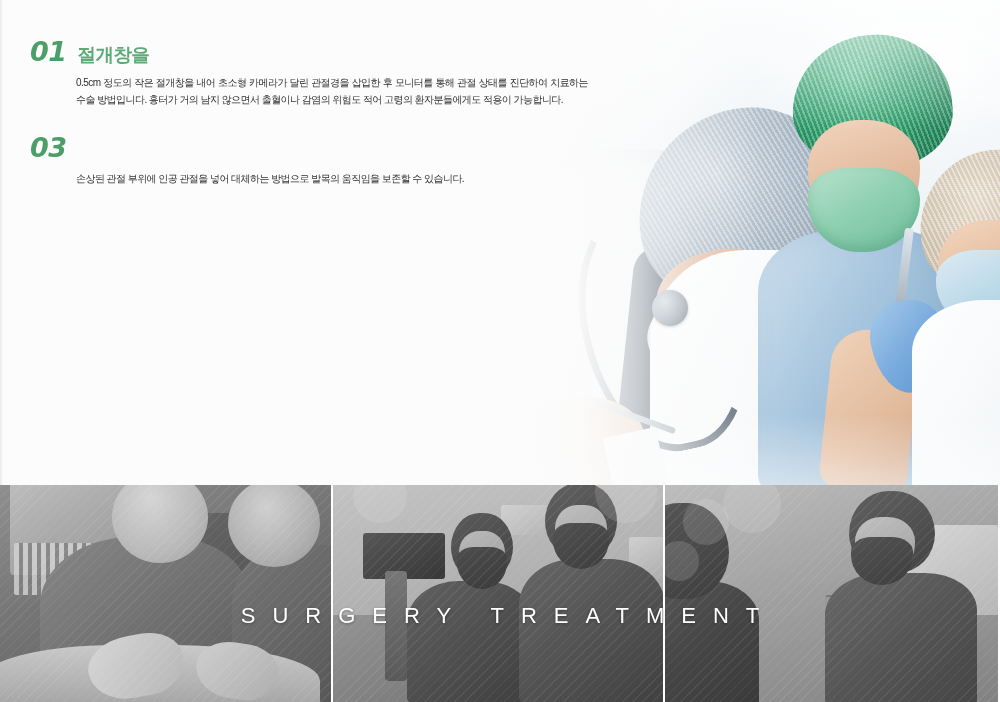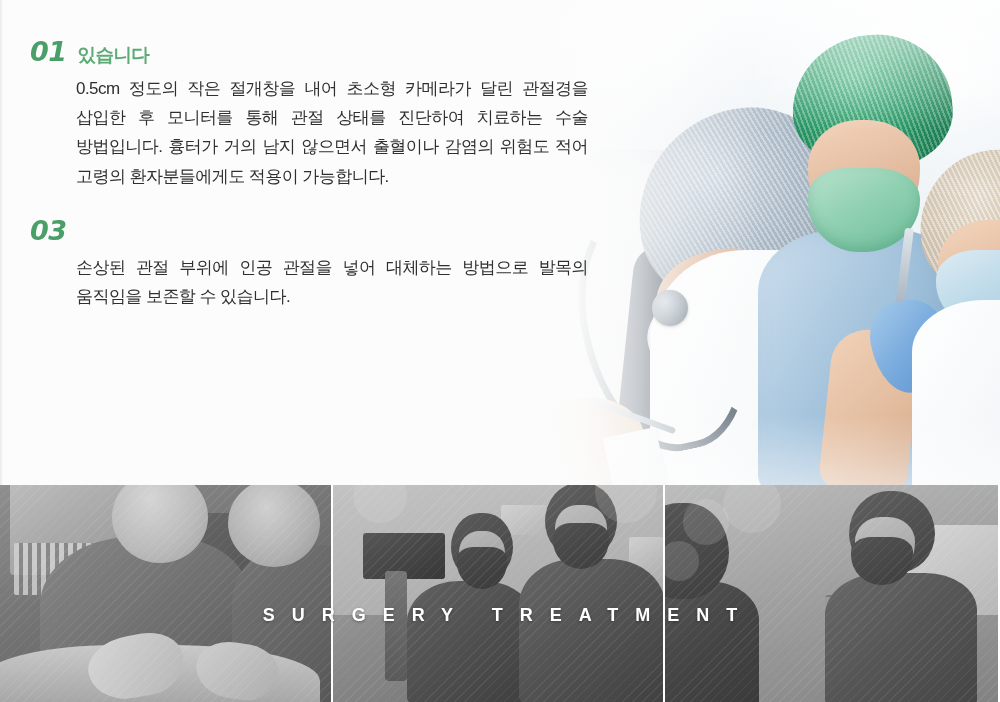--- a/index.html
+++ b/index.html
@@ -286,21 +286,21 @@
     color: #5cab76;
     letter-spacing: -0.6px;
     line-height: 1;
   }
 
   .item-body {
     margin: 0;
     padding-left: 46px;
     width: 512px;
     box-sizing: content-box;
-    font-size: 17px;
+    font-size: 10px;
     line-height: 1.72;
     color: #2f2f2f;
     letter-spacing: -0.55px;
     text-align: justify;
     text-justify: inter-character;
     word-break: keep-all;
   }
 
   
   .bottom-strip {
@@ -410,22 +410,22 @@
     height: 217px;
     display: flex;
     align-items: center;
     justify-content: center;
     z-index: 9;
     pointer-events: none;
   }
   .strip-caption span {
     display: block;
     color: #ffffff;
-    font-size: 18px;
-    font-weight: bold;
+    font-size: 22px;
+    font-weight: normal;
     letter-spacing: 17px;
     text-indent: 17px;
     text-shadow: 0 1px 3px rgba(0,0,0,0.35);
     white-space: nowrap;
     transform: translateY(22px);
   }
 </style>
 </head>
 <body>
 
@@ -465,21 +465,21 @@
       <div class="hero-fade-top"></div>
       <div class="hero-fade-bottom"></div>
       <div class="hero-fade"></div>
     </div>
 
     <div class="content">
 
       <div class="item">
         <div class="item-head">
           <span class="item-num">01</span>
-          <span class="item-title">있습니다</span>
+          <span class="item-title">절개창을</span>
         </div>
         <p class="item-body">0.5cm 정도의 작은 절개창을 내어 초소형 카메라가 달린 관절경을 삽입한 후 모니터를 통해 관절 상태를 진단하여 치료하는 수술 방법입니다. 흉터가 거의 남지 않으면서 출혈이나 감염의 위험도 적어 고령의 환자분들에게도 적용이 가능합니다.</p>
       </div>
 
 
       <div class="item">
         <div class="item-head">
           <span class="item-num">03</span>
         </div>
         <p class="item-body">손상된 관절 부위에 인공 관절을 넣어 대체하는 방법으로 발목의 움직임을 보존할 수 있습니다.</p>

